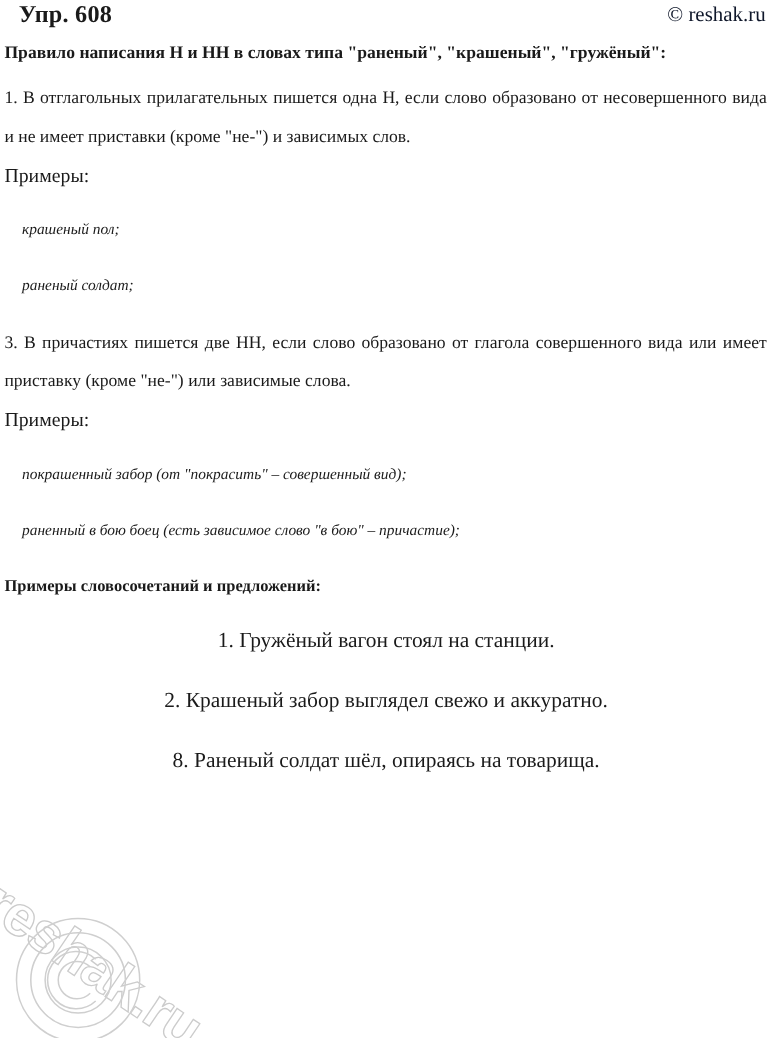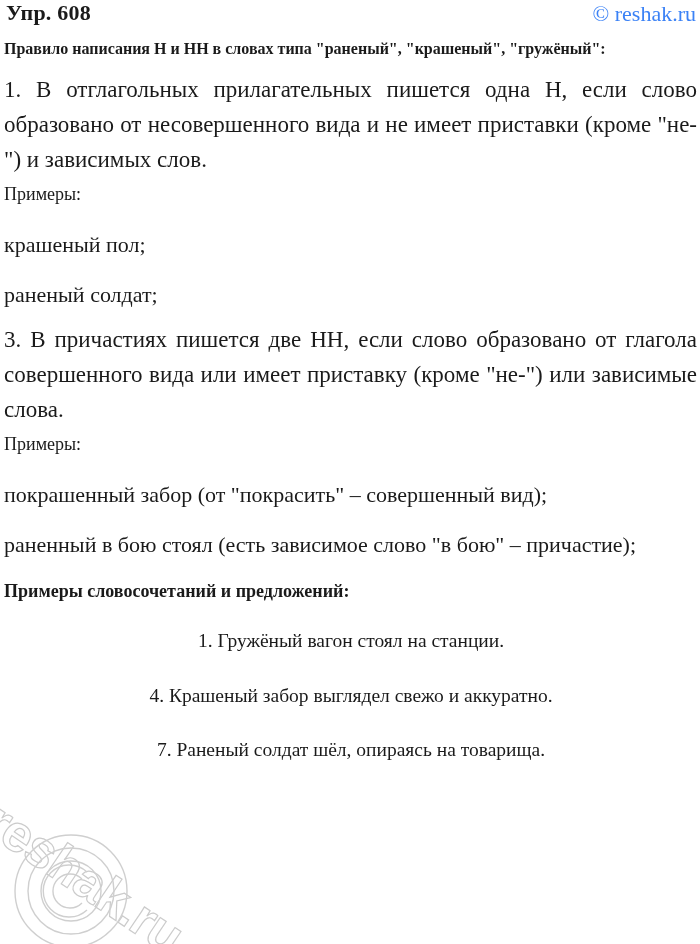--- a/index.html
+++ b/index.html
@@ -26,88 +26,89 @@
   }
 
   
   .header-row {
     position: relative;
     height: 26px;
     margin-bottom: 4px;
   }
   .exercise-title {
     position: absolute;
-    left: 2px;
+    left: 13px;
     top: 0;
     font-size: 22px;
     font-weight: bold;
     letter-spacing: 0.2px;
     line-height: 26px;
     white-space: nowrap;
   }
   .copyright {
     position: absolute;
     right: 2px;
     top: 1px;
-    font-size: 22px;
+    font-size: 19px;
     line-height: 26px;
     white-space: nowrap;
-    color: #3b82f6;
+    color: #0f172a;
   }
 
   
   .content {
     position: relative;
     z-index: 2;
     padding-top: 2px;
   }
 
   .rule-title {
     font-size: 16px;
     font-weight: bold;
     line-height: 34px;
     text-align: justify;
     text-align-last: left;
     margin: 0 0 6px 0;
     padding-right: 1px;
   }
 
   .para {
-    font-size: 23px;
+    font-size: 16px;
     line-height: 35px;
     text-align: justify;
     text-align-last: left;
     margin: 0;
     padding-right: 1px;
   }
 
   .para-spacer-top { margin-top: 10px; }
 
   .lead {
     font-size: 18px;
     line-height: 35px;
     margin: 0;
     text-align: left;
   }
 
   .example-line {
-    font-size: 22px;
-    line-height: 35px;
-    margin: 0;
+    font-size: 14px;
+    line-height: 35px;
+    margin: 16px;
     text-align: left;
     white-space: nowrap;
+    font-style: italic;
   }
 
   .examples-group {
     margin: 0;
   }
   .examples-group .example-line { margin-top: 15px; }
 
   .section-heading {
-    font-size: 18px;
+    font-size: 15px;
     font-weight: bold;
     line-height: 34px;
     margin: 12px 0 0 0;
     text-align: left;
   }
 
   .sentence-line {
     font-size: 19.5px;
     line-height: 35px;
     margin-top: 15px;
@@ -184,25 +185,25 @@
       <p class="example-line">крашеный пол;</p>
       <p class="example-line">раненый солдат;</p>
     </div>
 
     <p class="para para-spacer-top">3. В причастиях пишется две НН, если слово образовано от глагола совершенного вида или имеет приставку (кроме "не-") или зависимые слова.</p>
 
     <p class="lead">Примеры:</p>
 
     <div class="examples-group">
       <p class="example-line">покрашенный забор (от "покрасить" – совершенный вид);</p>
-      <p class="example-line">раненный в бою стоял (есть зависимое слово "в бою" – причастие);</p>
+      <p class="example-line">раненный в бою боец (есть зависимое слово "в бою" – причастие);</p>
     </div>
 
     <p class="section-heading">Примеры словосочетаний и предложений:</p>
 
     <div>
       <p class="sentence-line">1. Гружёный вагон стоял на станции.</p>
-      <p class="sentence-line">4. Крашеный забор выглядел свежо и аккуратно.</p>
-      <p class="sentence-line">7. Раненый солдат шёл, опираясь на товарища.</p>
+      <p class="sentence-line">2. Крашеный забор выглядел свежо и аккуратно.</p>
+      <p class="sentence-line">8. Раненый солдат шёл, опираясь на товарища.</p>
     </div>
 
   </div>
 </div>
 
 </body></html>

